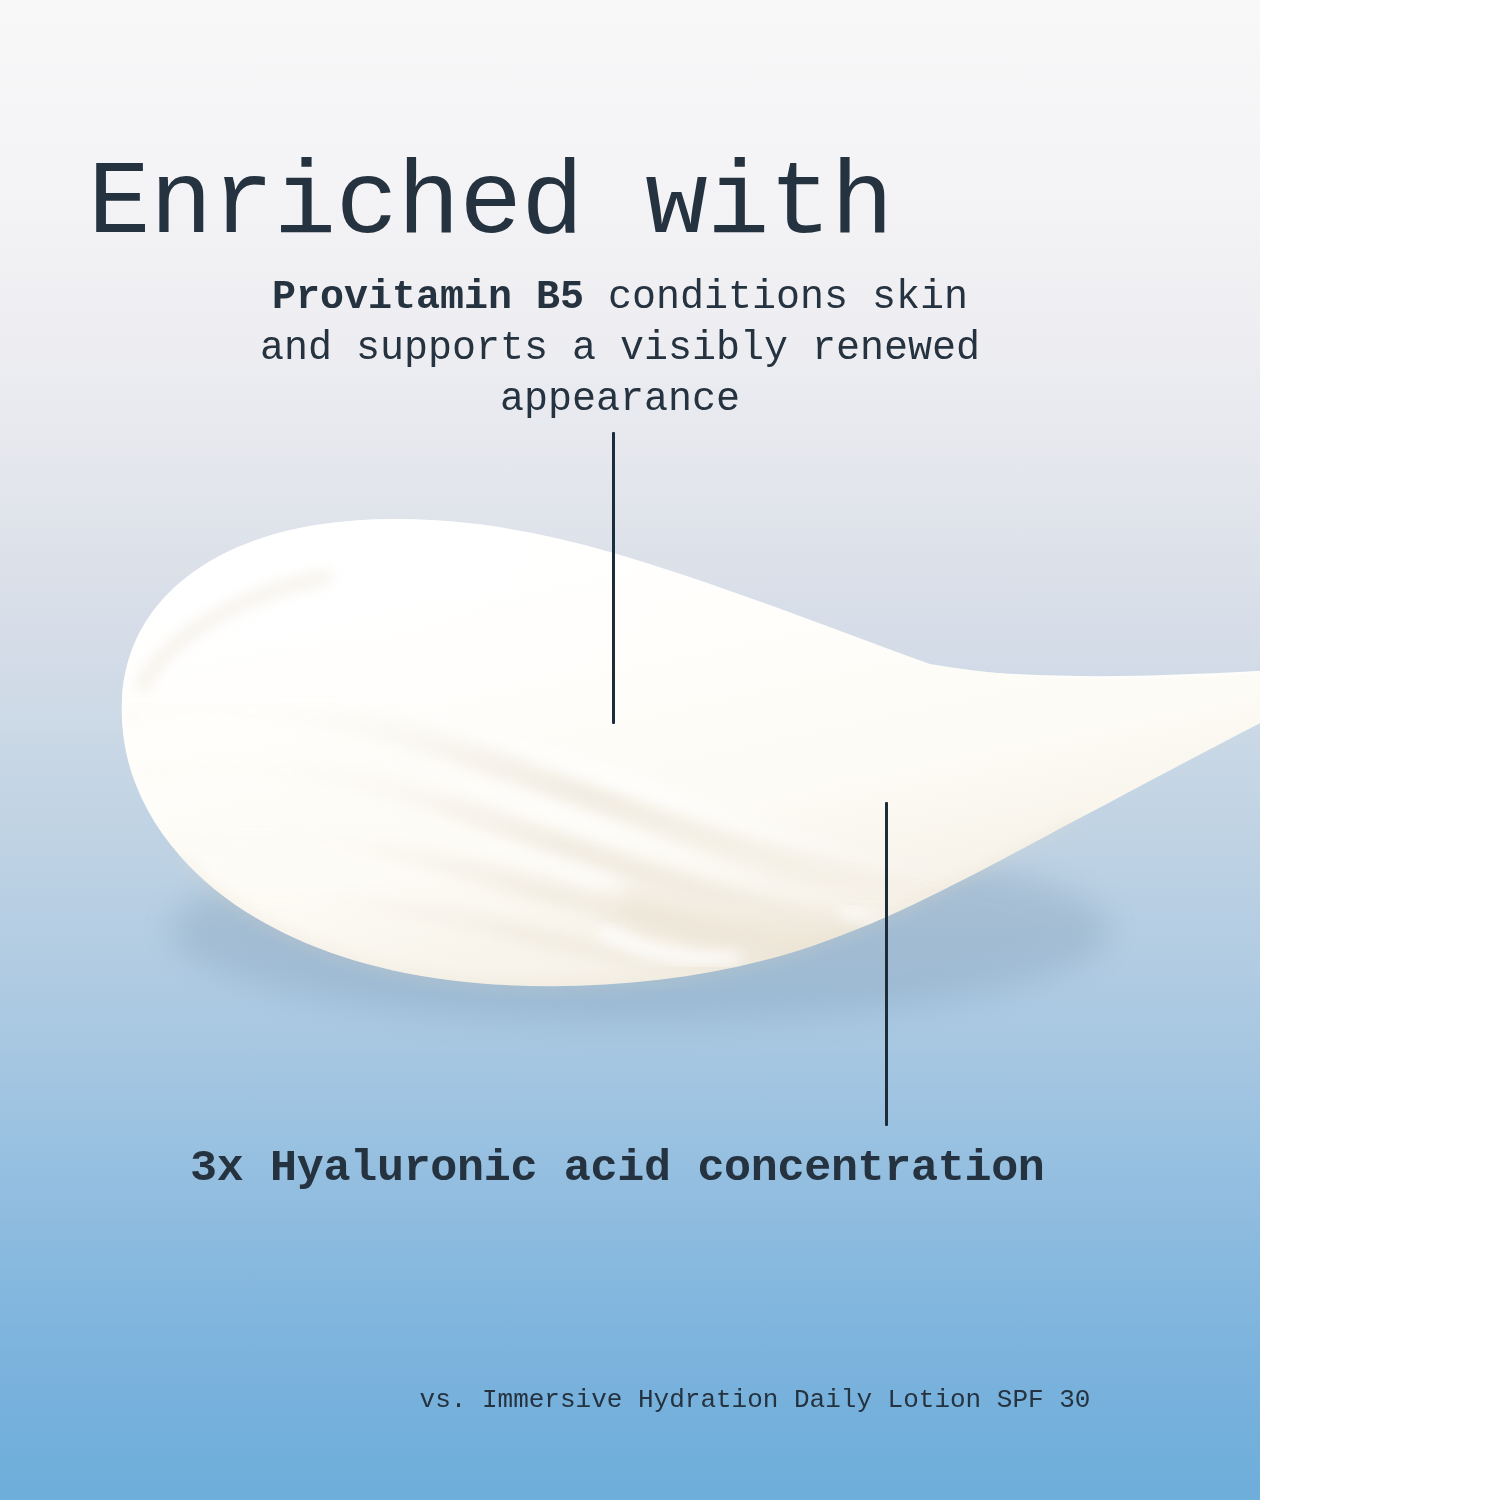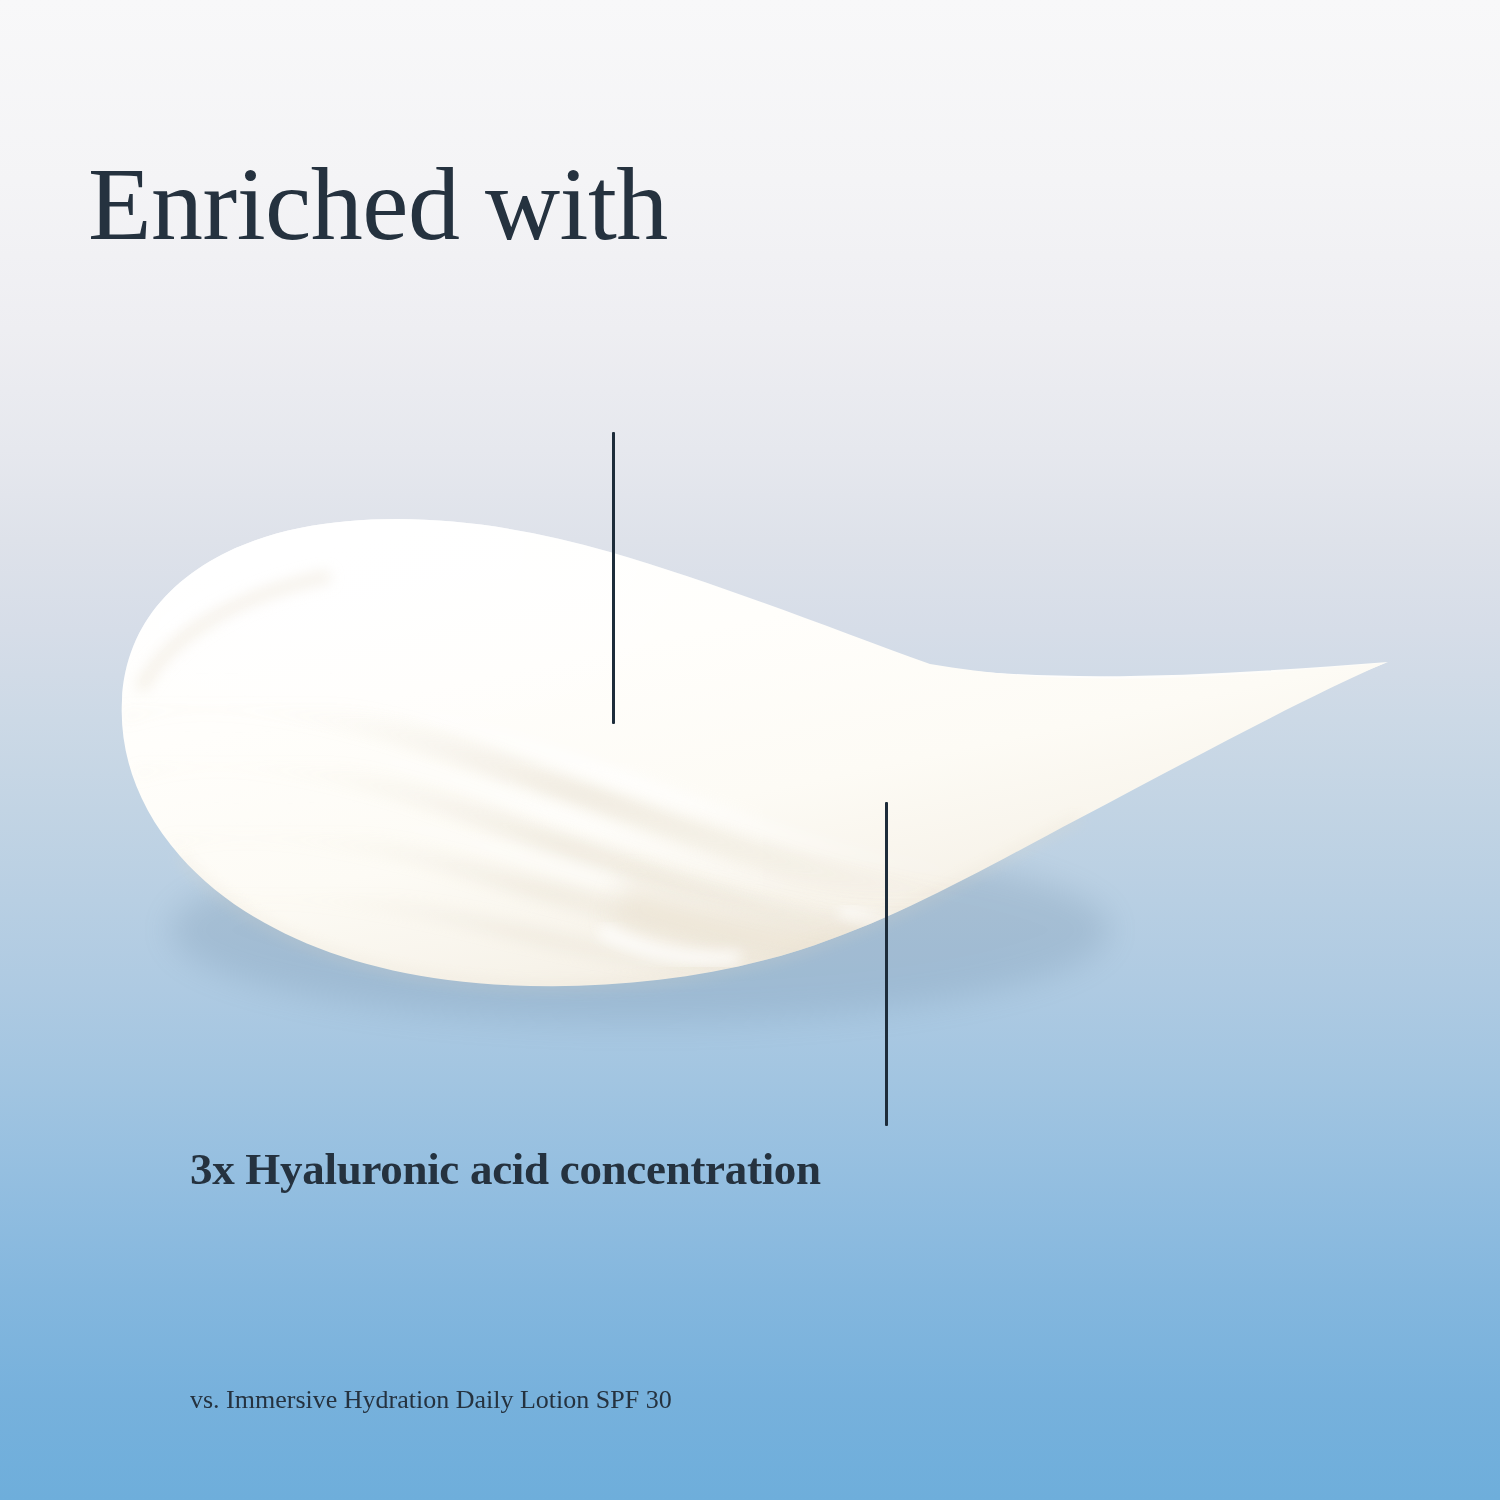--- a/index.html
+++ b/index.html
@@ -3,24 +3,24 @@
 <meta charset="utf-8">
 <style>
   html, body {
     margin: 0;
     padding: 0;
     background: #ffffff;
   }
 
   #canvas {
     position: relative;
-    width: 1500px;
+    width: 1260px;
     height: 1500px;
     overflow: hidden;
-    font-family: Liberation Serif, serif;
+    font-family: Liberation Mono, monospace;
     
     background: linear-gradient(
       180deg,
       #f8f8f9   0%,
       #f4f4f6   12%,
       #eeeef2   22%,
       #e6e8ee   30%,
       #dee2ea   36%,
       #d6dde8   42%,
       #ccd9e6   48%,
@@ -83,21 +83,21 @@
     font-size: 45px;
     line-height: 1.22;
     letter-spacing: -0.3px;
   }
 
   .footnote {
     position: absolute;
     left: 190px;
     top: 1385px;
     width: 1130px;
-    text-align: left;
+    text-align: center;
     color: #25323f;
     font-size: 26px;
     font-weight: 400;
   }
 
   
   .leader {
     position: absolute;
     width: 3px;
     background: #1d2c3a;
@@ -223,20 +223,23 @@
 
     <path d="M 180,856 C 236,920 330,965 448,980 C 560,994 690,985 800,950 C 900,918 985,868 1080,818" fill="none" stroke="#e3d9c7" stroke-width="5" filter="url(#softBlur)" opacity="0.45"></path>
   </svg>
 
   <h1 class="headline">Enriched with</h1>
 
   <div class="leader leader-top"></div>
 
   <div class="leader leader-bottom"></div>
 
+  <div class="callout-top">
+    <span class="bold-lead">Provitamin B5</span><span> conditions skin and supports a visibly renewed appearance</span>
+  </div>
 
   <div class="callout-bottom">
     <span class="headline-bold">3x Hyaluronic acid concentration</span>
   </div>
 
   <div class="footnote">vs. Immersive Hydration Daily Lotion SPF 30</div>
 
 </div>
 
 </body></html>

